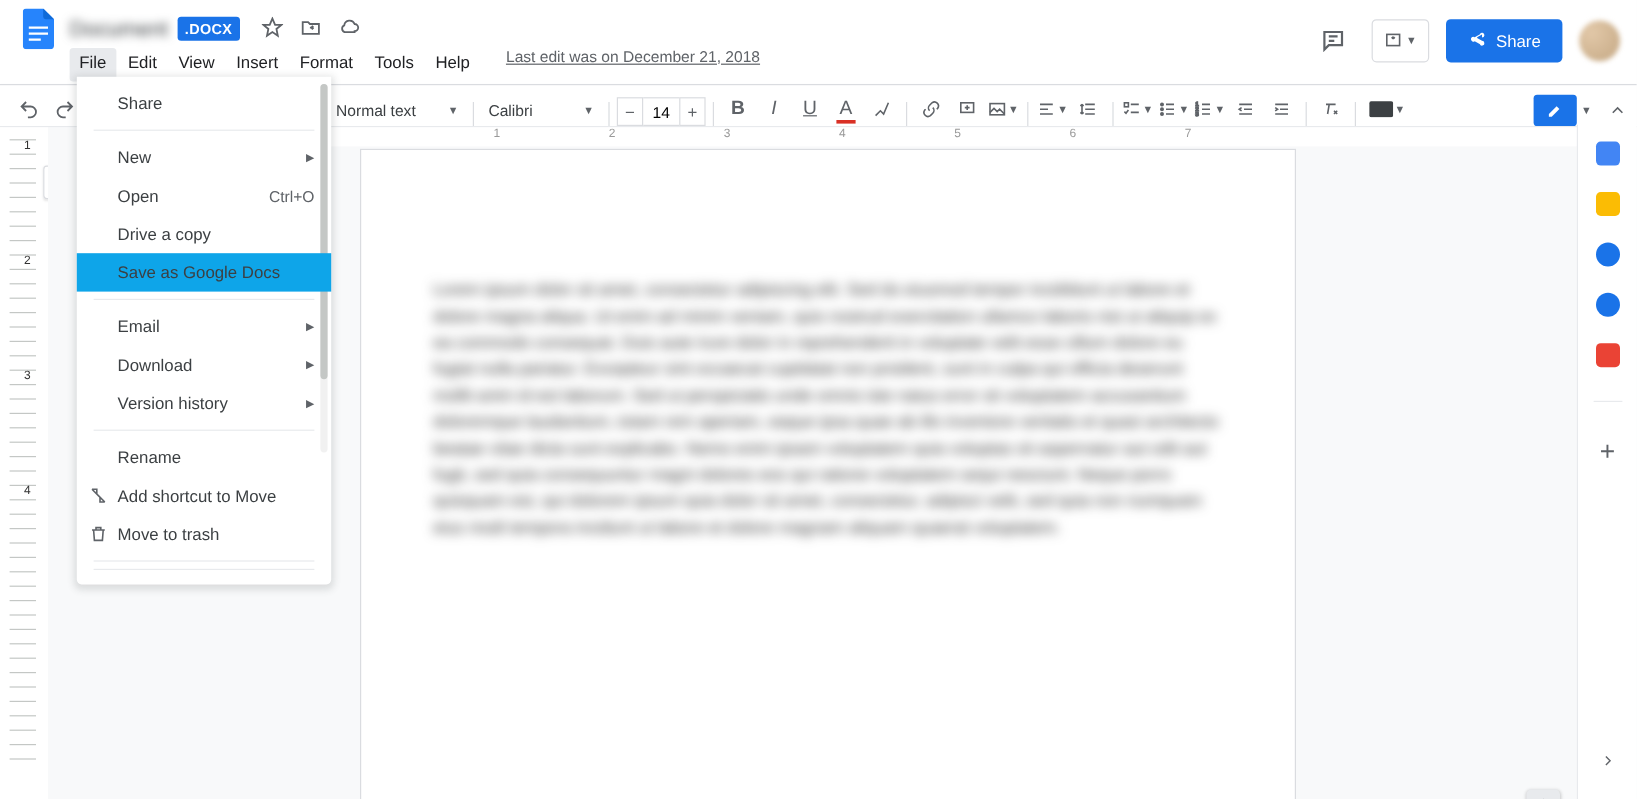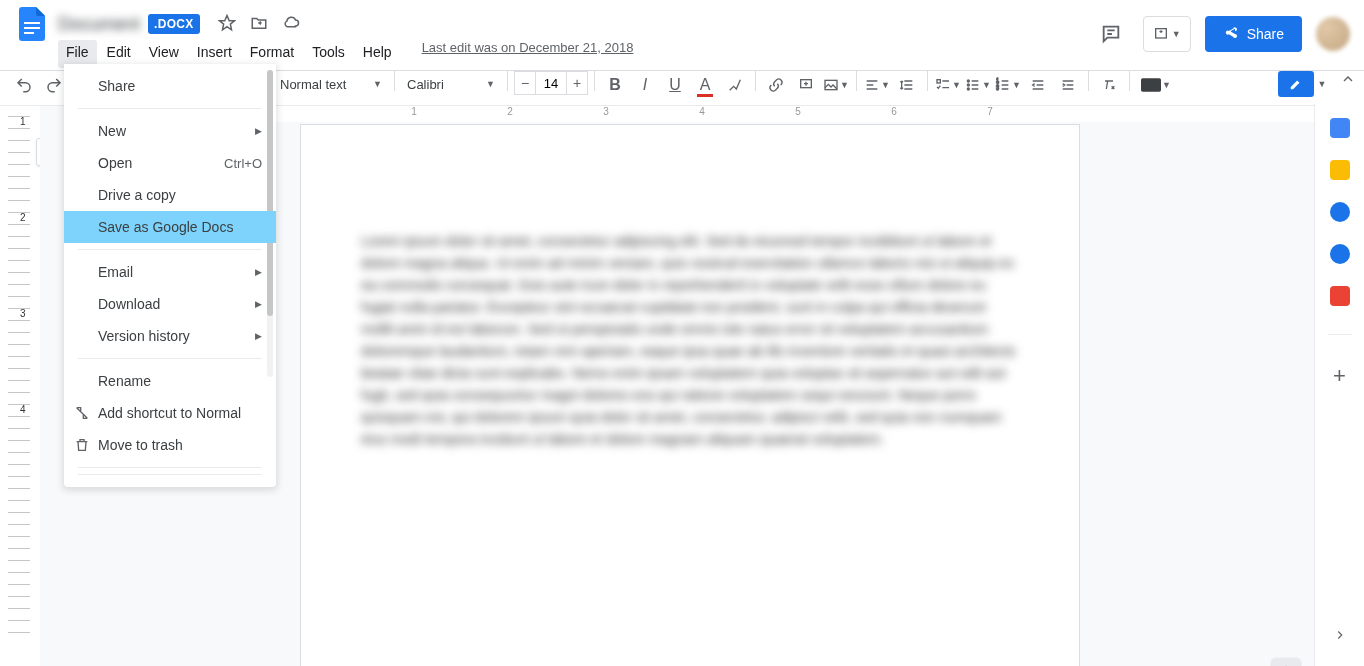--- a/index.html
+++ b/index.html
@@ -13,21 +13,21 @@
 .ticon{color:#5f6368;display:flex;align-items:center}
 .menus{height:28px;display:flex;padding-left:58px;gap:2px}
 .mitem{padding:4px 8px;font-size:14px;color:#202124;border-radius:3px;cursor:pointer}
 .mitem.active{background:#e8eaed}
 .edit-link{margin-left:20px;font-size:13px;color:#5f6368;text-decoration:underline}
 .header-right{position:absolute;top:16px;right:14px;display:flex;align-items:center;gap:14px}
 .hbtn{width:36px;height:36px;display:flex;align-items:center;justify-content:center;color:#5f6368;border-radius:50%}
 .present{width:48px;height:36px;border:1px solid #dadce0;border-radius:4px;display:flex;align-items:center;justify-content:center;gap:3px;color:#5f6368}
 .share{background:#1a73e8;color:#fff;height:36px;padding:0 18px;border-radius:4px;display:flex;align-items:center;gap:8px;font-size:14px;font-weight:500}
 .avatar{width:34px;height:34px;border-radius:50%;background:radial-gradient(circle at 30% 30%,#e2c8a8,#c4a884);filter:blur(2px)}
-.toolbar{height:36px;border-top:1px solid #dadce0;border-bottom:1px solid #e8eaed;display:flex;align-items:flex-start;padding:0 10px;gap:2px;margin-top:2px;position:relative;box-shadow:0 2px 3px rgba(0,0,0,.06)}
+.toolbar{height:36px;border-top:1px solid #dadce0;border-bottom:1px solid #e8eaed;display:flex;align-items:flex-end;padding:0 10px;gap:2px;margin-top:2px;position:relative;box-shadow:0 2px 3px rgba(0,0,0,.06)}
 .tb{width:28px;height:28px;display:flex;align-items:center;justify-content:center;color:#5f6368;border-radius:3px}
 .tsep{width:1px;height:20px;background:#dadce0;margin:0 4px}
 .styles{width:120px;height:26px;display:flex;align-items:center;padding:0 6px;font-size:13px;color:#3c4043;justify-content:space-between}
 .font{width:100px;height:26px;display:flex;align-items:center;padding:0 6px;font-size:13px;color:#3c4043;justify-content:space-between}
 .fsize{display:flex;align-items:center}
 .fsize .pm{width:22px;height:24px;border:1px solid #dadce0;display:flex;align-items:center;justify-content:center;color:#5f6368;font-size:14px}
 .fsize .val{width:30px;height:24px;border-top:1px solid #dadce0;border-bottom:1px solid #dadce0;display:flex;align-items:center;justify-content:center;font-size:13px}
 .arrow{font-size:9px;color:#5f6368}
 .fg{display:flex;align-items:center;gap:1px}
 .underline-A{position:relative}
@@ -52,21 +52,21 @@
 .sp2{background:#fbbc04}
 .sp3{background:#1a73e8;border-radius:50%}
 .sp4{background:#1a73e8;border-radius:50%}
 .sp5{background:#ea4335}
 .sp-plus{color:#5f6368;font-size:22px;margin-top:6px}
 .sp-expand{position:absolute;bottom:20px;color:#5f6368}
 .menu{position:absolute;left:64px;top:64px;width:212px;background:#fff;border-radius:0 0 4px 4px;box-shadow:0 2px 6px 2px rgba(60,64,67,.15);padding:6px 0;z-index:100;max-height:594px}
 .mscroll{position:absolute;right:3px;top:6px;bottom:110px;width:6px;background:#f1f1f1;border-radius:3px}
 .mscroll::after{content:'';position:absolute;left:0;right:0;top:0;height:80%;background:#c4c7c5;border-radius:3px}
 .mi{height:32px;display:flex;align-items:center;padding:0 18px 0 34px;font-size:14px;color:#3c4043;position:relative}
-.mi.hover{background:#7dd3fc}
+.mi.hover{background:#0ea5e9}
 .mi .micon{position:absolute;left:10px;color:#5f6368;display:flex;align-items:center}
 .mi .sub{position:absolute;right:14px;color:#5f6368;font-size:9px}
 .mi .sc{position:absolute;right:14px;font-size:13px;color:#5f6368}
 .msep{height:1px;background:#e8eaed;margin:6px 14px}
 .explore{position:absolute;right:64px;bottom:18px;width:28px;height:28px;background:#e8eaed;border-radius:4px;display:flex;align-items:center;justify-content:center;box-shadow:0 1px 3px rgba(0,0,0,.2);color:#5f6368}
 .rulerv-nums{position:absolute;left:20px;top:116px;font-size:10px;color:#333;display:flex;flex-direction:column;gap:85px}
 </style>
 </head>
 <body>
 
@@ -403,21 +403,21 @@
     <div class="msep"></div>
     <div class="mi">
       <span>Rename</span>
     </div>
     <div class="mi">
       <span class="micon">
         <svg width="16" height="16" viewBox="0 0 24 24" fill="none" stroke="currentColor" stroke-width="2">
           <path d="M4 4h6v6M4 4l8 8M20 20h-6v-6m6 6l-8-8"></path>
         </svg>
       </span>
-      <span>Add shortcut to Normal</span>
+      <span>Add shortcut to Move</span>
     </div>
     <div class="mi">
       <span class="micon">
         <svg width="16" height="16" viewBox="0 0 24 24" fill="none" stroke="currentColor" stroke-width="2">
           <path d="M4 7h16M9 7V4h6v3M6 7l1 13h10l1-13"></path>
         </svg>
       </span>
       <span>Move to trash</span>
     </div>
     <div class="msep"></div>

